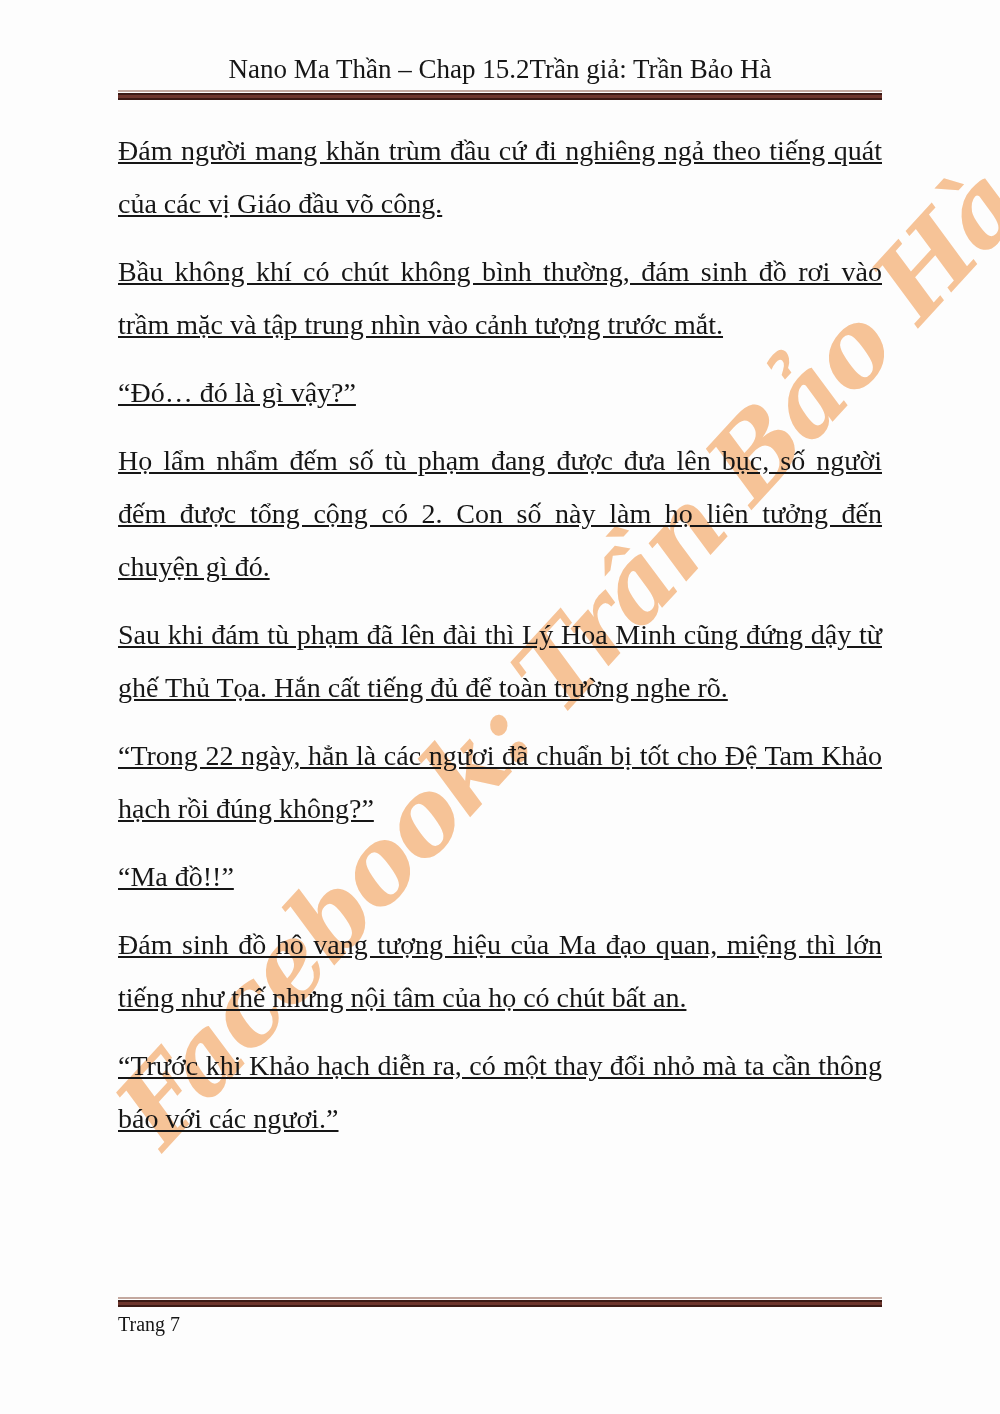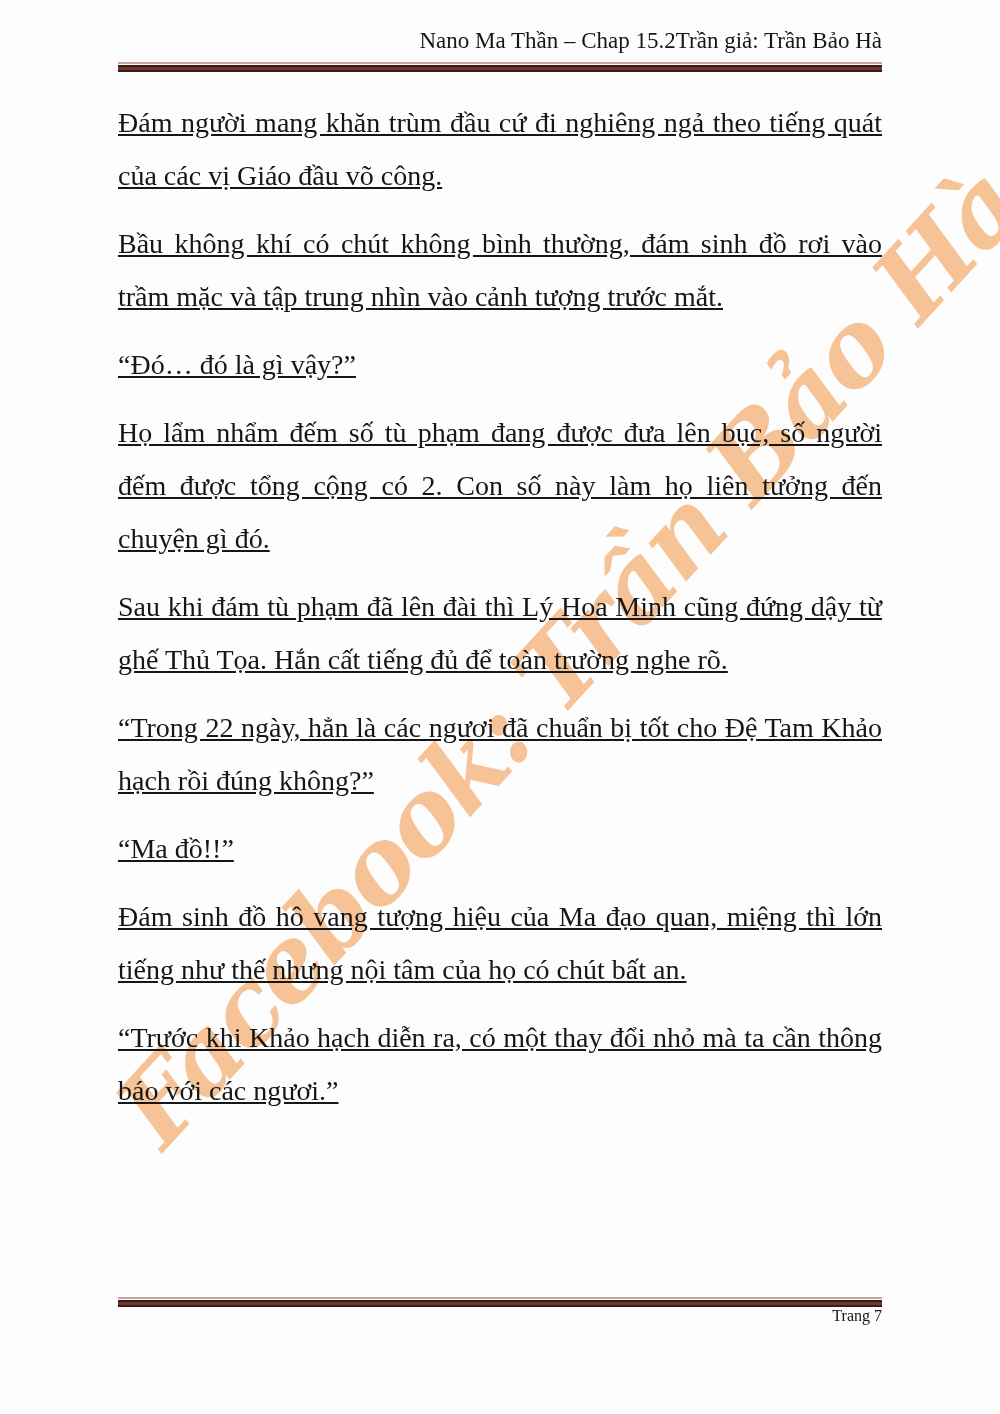--- a/index.html
+++ b/index.html
@@ -42,24 +42,24 @@
   .column {
     position: absolute;
     left: 118px;
     right: 118px;
     top: 0;
     z-index: 1;
   }
 
   .header-row {
     display: flex;
-    justify-content: flex-end;
+    justify-content: center;
     align-items: baseline;
-    margin-top: 24px;
-    font-size: 23px;
+    margin-top: 52px;
+    font-size: 27px;
     line-height: 34px;
   }
 
   .rule {
     height: 10px;
     background: linear-gradient(
       to bottom,
       var(--rule-light, #c3a89f) 0 2px,
       var(--page-bg, #fdfdfd) 2px 3px,
       var(--rule-dark, #3c1a15) 3px 5px,
@@ -81,22 +81,22 @@
 
   
   .footer {
     position: absolute;
     left: 118px;
     right: 118px;
     top: 1297px;
     z-index: 1;
   }
   .page-number {
-    text-align: right;
-    font-size: 16px;
+    font-size: 20px;
+    margin-top: 6px;
   }
 </style>
 </head>
 <body>
 
 <div class="page">
 
   <div class="watermark">Facebook: Trần Bảo Hà</div>
 
   <div class="column">

